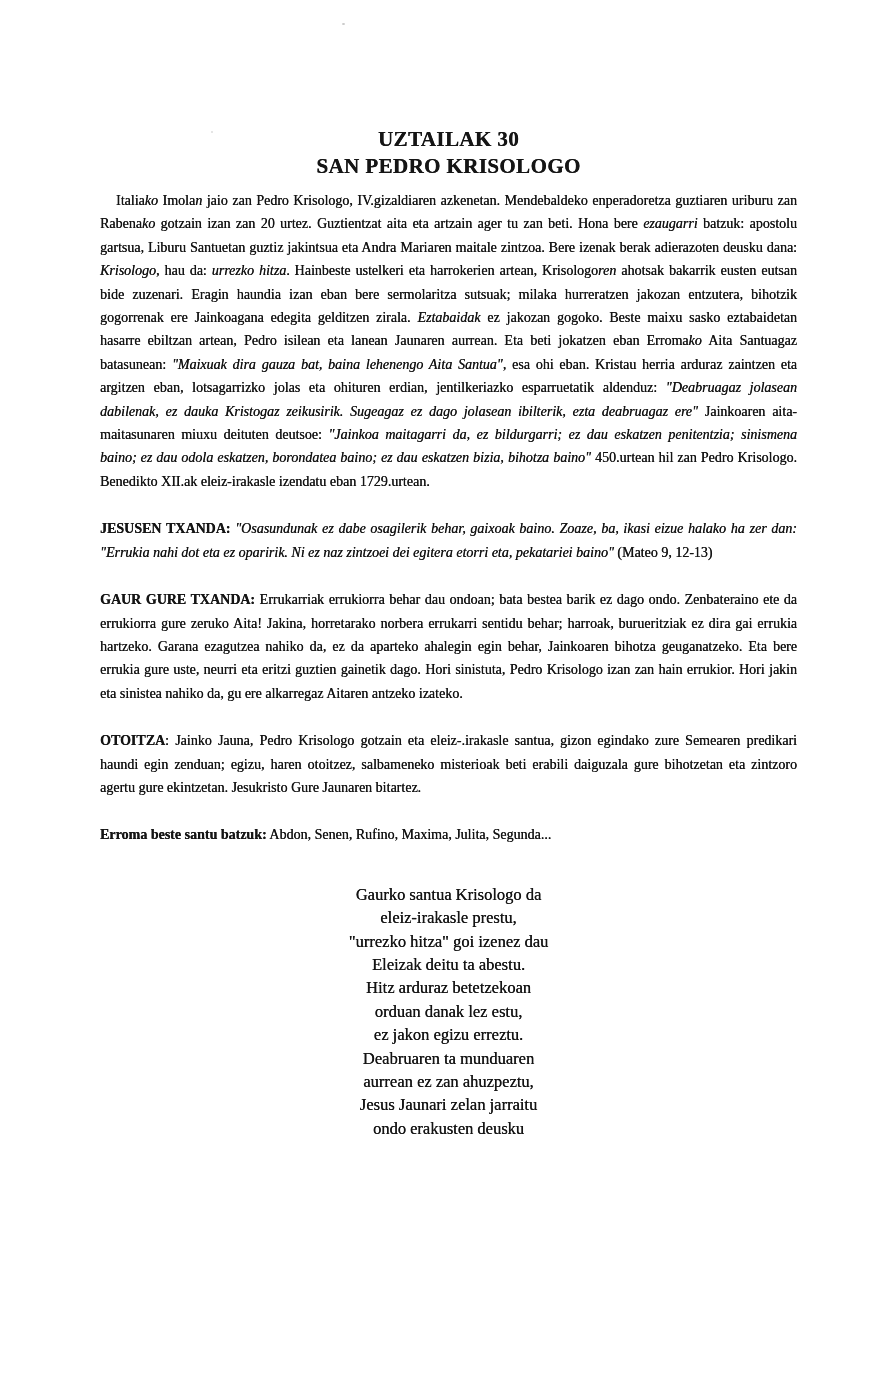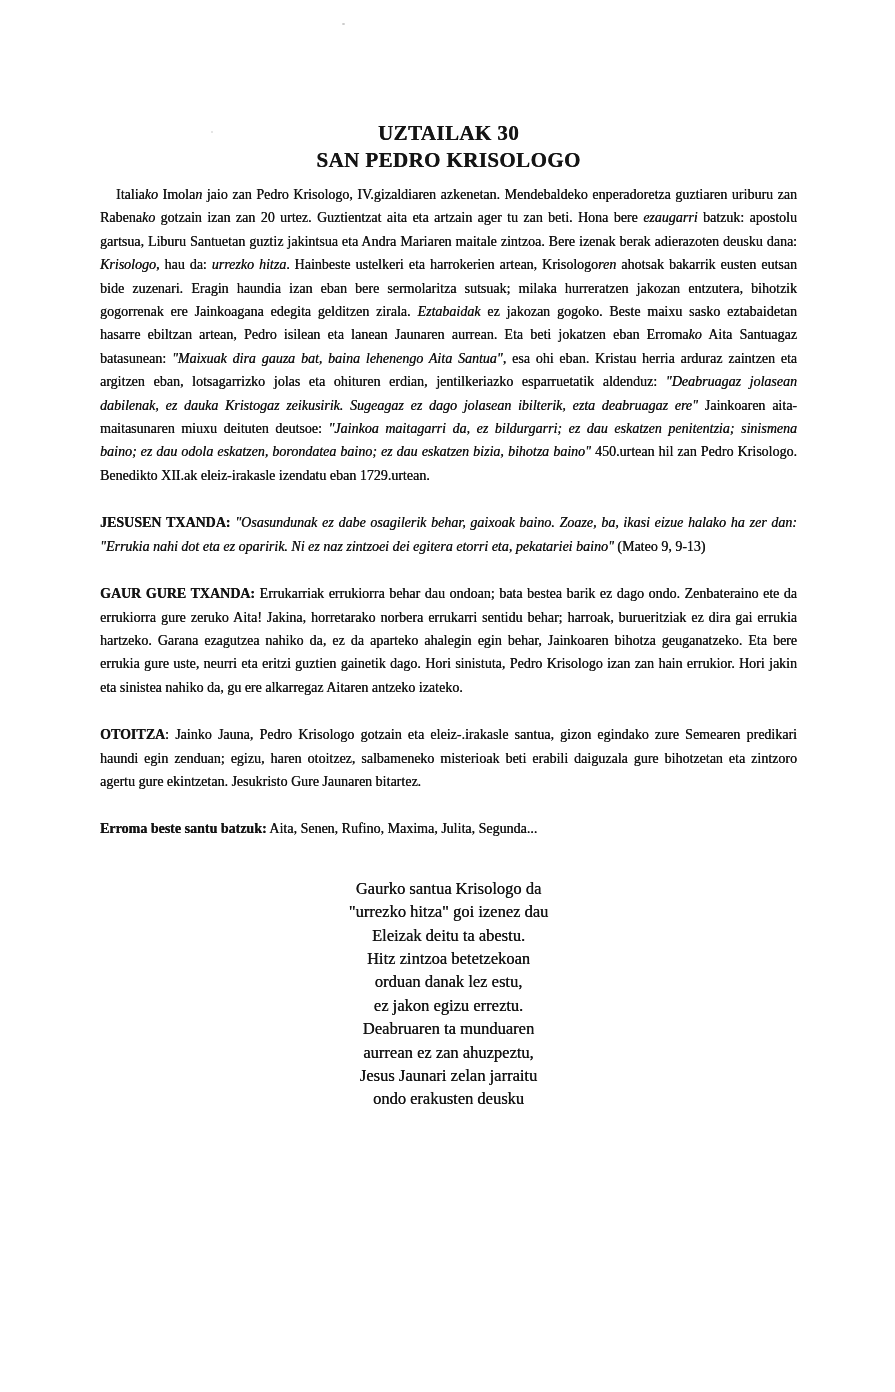--- a/index.html
+++ b/index.html
@@ -20,21 +20,21 @@
   .speck {
     position: absolute;
     border-radius: 50%;
     background: #c9c9c9;
   }
   .speck.s1 { left: 342px; top: 23px; width: 3px; height: 2px; }
   .speck.s2 { left: 211px; top: 131px; width: 2px; height: 2px; background:#dcdcdc; }
   .textblock {
     position: absolute;
     left: 100px;
-    top: 120px;
+    top: 126px;
     width: 697px;
   }
   .title-line {
     text-align: center;
     font-weight: 700;
     font-size: 21px;
     line-height: 27px;
     letter-spacing: 0.4px;
     text-shadow: 0.3px 0 0 currentColor;
   }
@@ -69,31 +69,32 @@
   <div class="speck s2"></div>
 
   <div class="textblock">
     <header>
       <div class="title-line">UZTAILAK 30</div>
       <div class="title-line">SAN PEDRO KRISOLOGO</div>
     </header>
 
     <div class="body-text">
         <p class="para indent"><span class="run-n">Italia</span><span class="run-i">ko</span><span class="run-n"> Imola</span><span class="run-i">n</span><span class="run-n"> jaio zan Pedro Krisologo, IV.gizaldiaren azkenetan. Mendebaldeko enperadoretza guztiaren uriburu zan Rabena</span><span class="run-i">ko</span><span class="run-n"> gotzain izan zan 20 urtez. Guztientzat aita eta artzain ager tu zan beti. Hona bere </span><span class="run-i">ezaugarri</span><span class="run-n"> batzuk: apostolu gartsua, Liburu Santuetan guztiz jakintsua eta Andra Mariaren maitale zintzoa. Bere izenak berak adierazoten deusku dana: </span><span class="run-i">Krisologo</span><span class="run-n">, hau da: </span><span class="run-i">urrezko hitza</span><span class="run-n">. Hainbeste ustelkeri eta harrokerien artean, Krisologo</span><span class="run-i">ren</span><span class="run-n"> ahotsak bakarrik eusten eutsan bide zuzenari. Eragin haundia izan eban bere sermolaritza sutsuak; milaka hurreratzen jakozan entzutera, bihotzik gogorrenak ere Jainkoagana edegita gelditzen zirala. </span><span class="run-i">Eztabaidak</span><span class="run-n"> ez jakozan gogoko. Beste maixu sasko eztabaidetan hasarre ebiltzan artean, Pedro isilean eta lanean Jaunaren aurrean. Eta beti jokatzen eban Erroma</span><span class="run-i">ko</span><span class="run-n"> Aita Santuagaz batasunean: </span><span class="run-i">"Maixuak dira gauza bat, baina lehenengo Aita Santua"</span><span class="run-n">, esa ohi eban. Kristau herria arduraz zaintzen eta argitzen eban, lotsagarrizko jolas eta ohituren erdian, jentilkeriazko esparruetatik aldenduz: </span><span class="run-i">"Deabruagaz jolasean dabilenak, ez dauka Kristogaz zeikusirik. Sugeagaz ez dago jolasean ibilterik, ezta deabruagaz ere"</span><span class="run-n"> Jainkoaren aita-maitasunaren miuxu deituten deutsoe: </span><span class="run-i">"Jainkoa maitagarri da, ez bildurgarri; ez dau eskatzen penitentzia; sinismena baino; ez dau odola eskatzen, borondatea baino; ez dau eskatzen bizia, bihotza baino"</span><span class="run-n"> 450.urtean hil zan Pedro Krisologo. Benedikto XII.ak eleiz-irakasle izendatu eban 1729.urtean.</span></p>
-        <p class="para"><span class="run-b">JESUSEN TXANDA:</span><span class="run-n"> </span><span class="run-i">"Osasundunak ez dabe osagilerik behar, gaixoak baino. Zoaze, ba, ikasi eizue halako ha zer dan: "Errukia nahi dot eta ez oparirik. Ni ez naz zintzoei dei egitera etorri eta, pekatariei baino"</span><span class="run-n"> (Mateo 9, 9-13)</span></p>
+        <p class="para"><span class="run-b">JESUSEN TXANDA:</span><span class="run-n"> </span><span class="run-i">"Osasundunak ez dabe osagilerik behar, gaixoak baino. Zoaze, ba, ikasi eizue halako ha zer dan: "Errukia nahi dot eta ez oparirik. Ni ez naz zintzoei dei egitera etorri eta, pekatariei baino"</span><span class="run-n"> (Mateo 9, 12-13)</span></p>
         <p class="para"><span class="run-b">GAUR GURE TXANDA:</span><span class="run-n"> Errukarriak errukiorra behar dau ondoan; bata bestea barik ez dago ondo. Zenbateraino ete da errukiorra gure zeruko Aita! Jakina, horretarako norbera errukarri sentidu behar; harroak, burueritziak ez dira gai errukia hartzeko. Garana ezagutzea nahiko da, ez da aparteko ahalegin egin behar, Jainkoaren bihotza geuganatzeko. Eta bere errukia gure uste, neurri eta eritzi guztien gainetik dago. Hori sinistuta, Pedro Krisologo izan zan hain errukior. Hori jakin eta sinistea nahiko da, gu ere alkarregaz Aitaren antzeko izateko.</span></p>
         <p class="para"><span class="run-b">OTOITZA</span><span class="run-n">: Jainko Jauna, Pedro Krisologo gotzain eta eleiz-.irakasle santua, gizon egindako zure Semearen predikari haundi egin zenduan; egizu, haren otoitzez, salbameneko misterioak beti erabili daiguzala gure bihotzetan eta zintzoro agertu gure ekintzetan. Jesukristo Gure Jaunaren bitartez.</span></p>
-        <p class="para"><span class="run-b">Erroma beste santu batzuk:</span><span class="run-n"> Aita, Senen, Rufino, Maxima, Julita, Segunda...</span></p>
+        <p class="para"><span class="run-b">Erroma beste santu batzuk:</span><span class="run-n"> Abdon, Senen, Rufino, Maxima, Julita, Segunda...</span></p>
       </div>
 
     <div class="poem">
         <div class="poem-line">Gaurko santua Krisologo da</div>
+        <div class="poem-line">eleiz-irakasle prestu,</div>
         <div class="poem-line">"urrezko hitza" goi izenez dau</div>
         <div class="poem-line">Eleizak deitu ta abestu.</div>
-        <div class="poem-line">Hitz zintzoa betetzekoan</div>
+        <div class="poem-line">Hitz arduraz betetzekoan</div>
         <div class="poem-line">orduan danak lez estu,</div>
         <div class="poem-line">ez jakon egizu erreztu.</div>
         <div class="poem-line">Deabruaren ta munduaren</div>
         <div class="poem-line">aurrean ez zan ahuzpeztu,</div>
         <div class="poem-line">Jesus Jaunari zelan jarraitu</div>
         <div class="poem-line">ondo erakusten deusku</div>
       </div>
   </div>
 </div>
 

